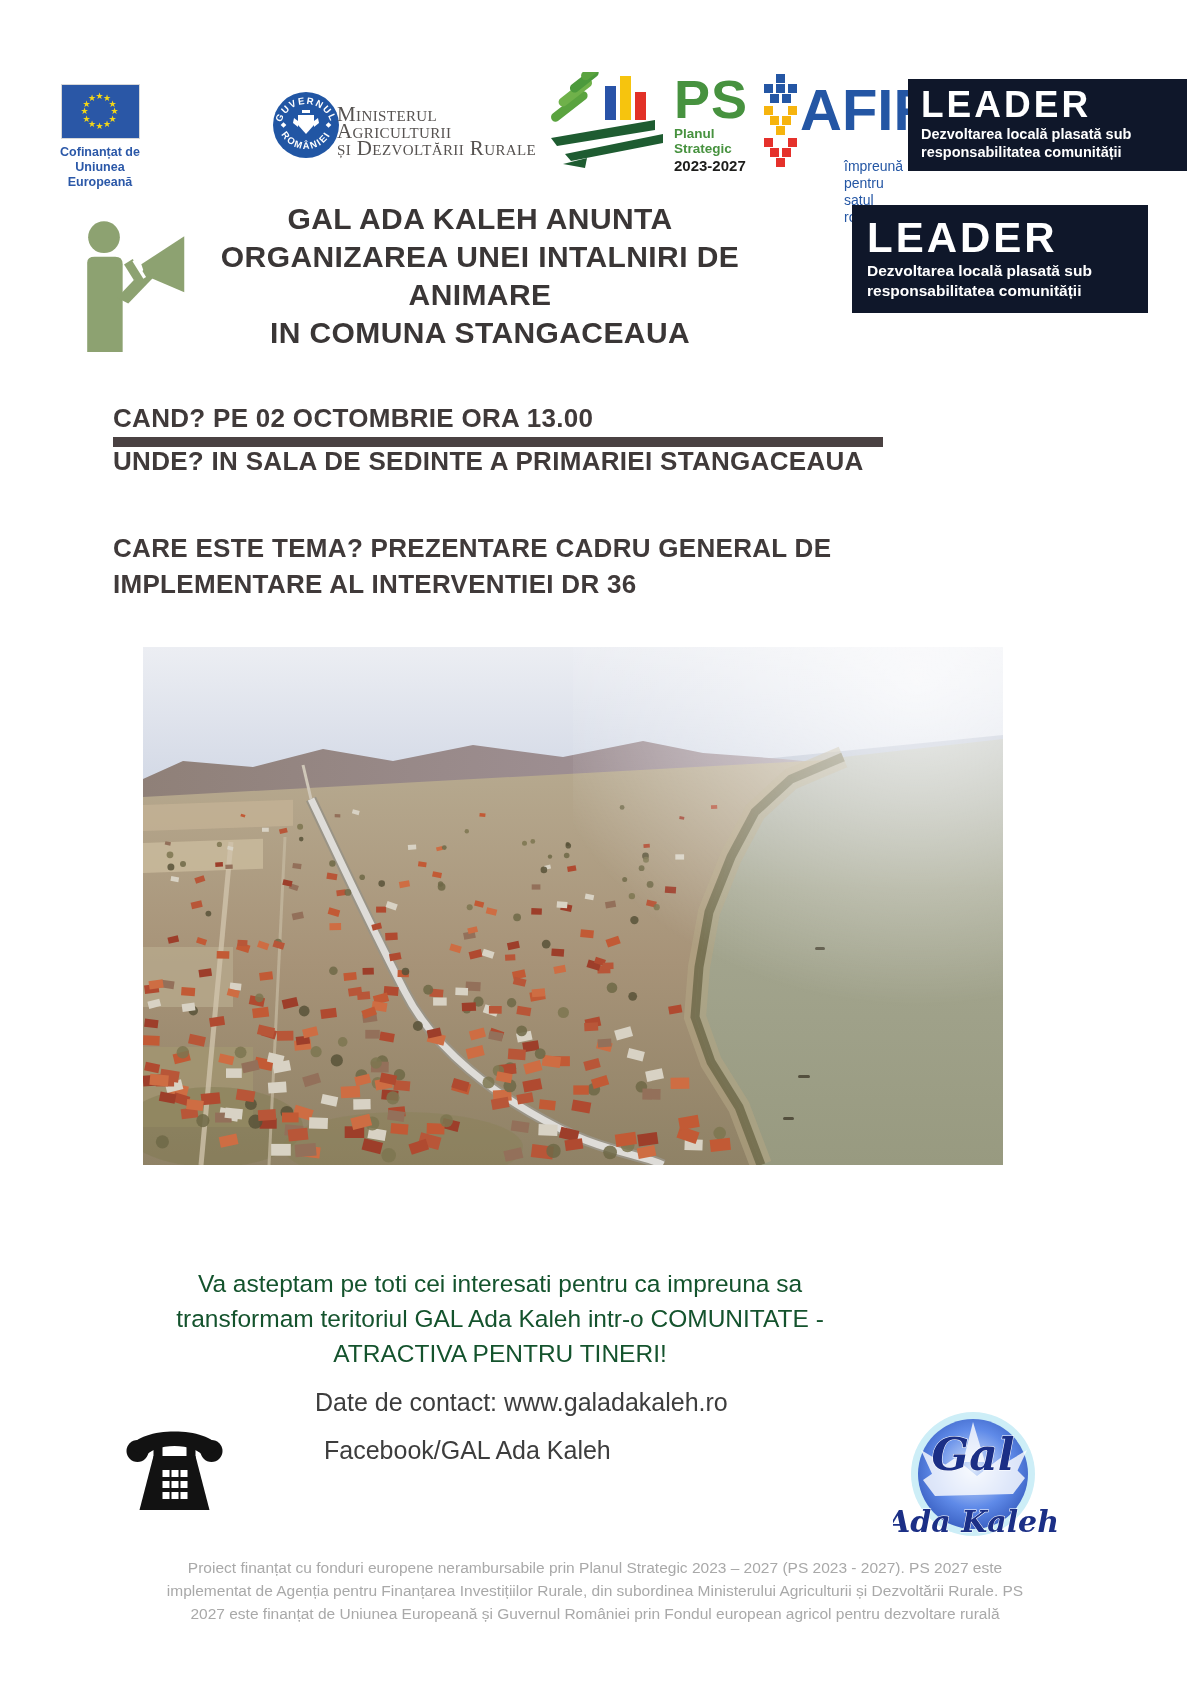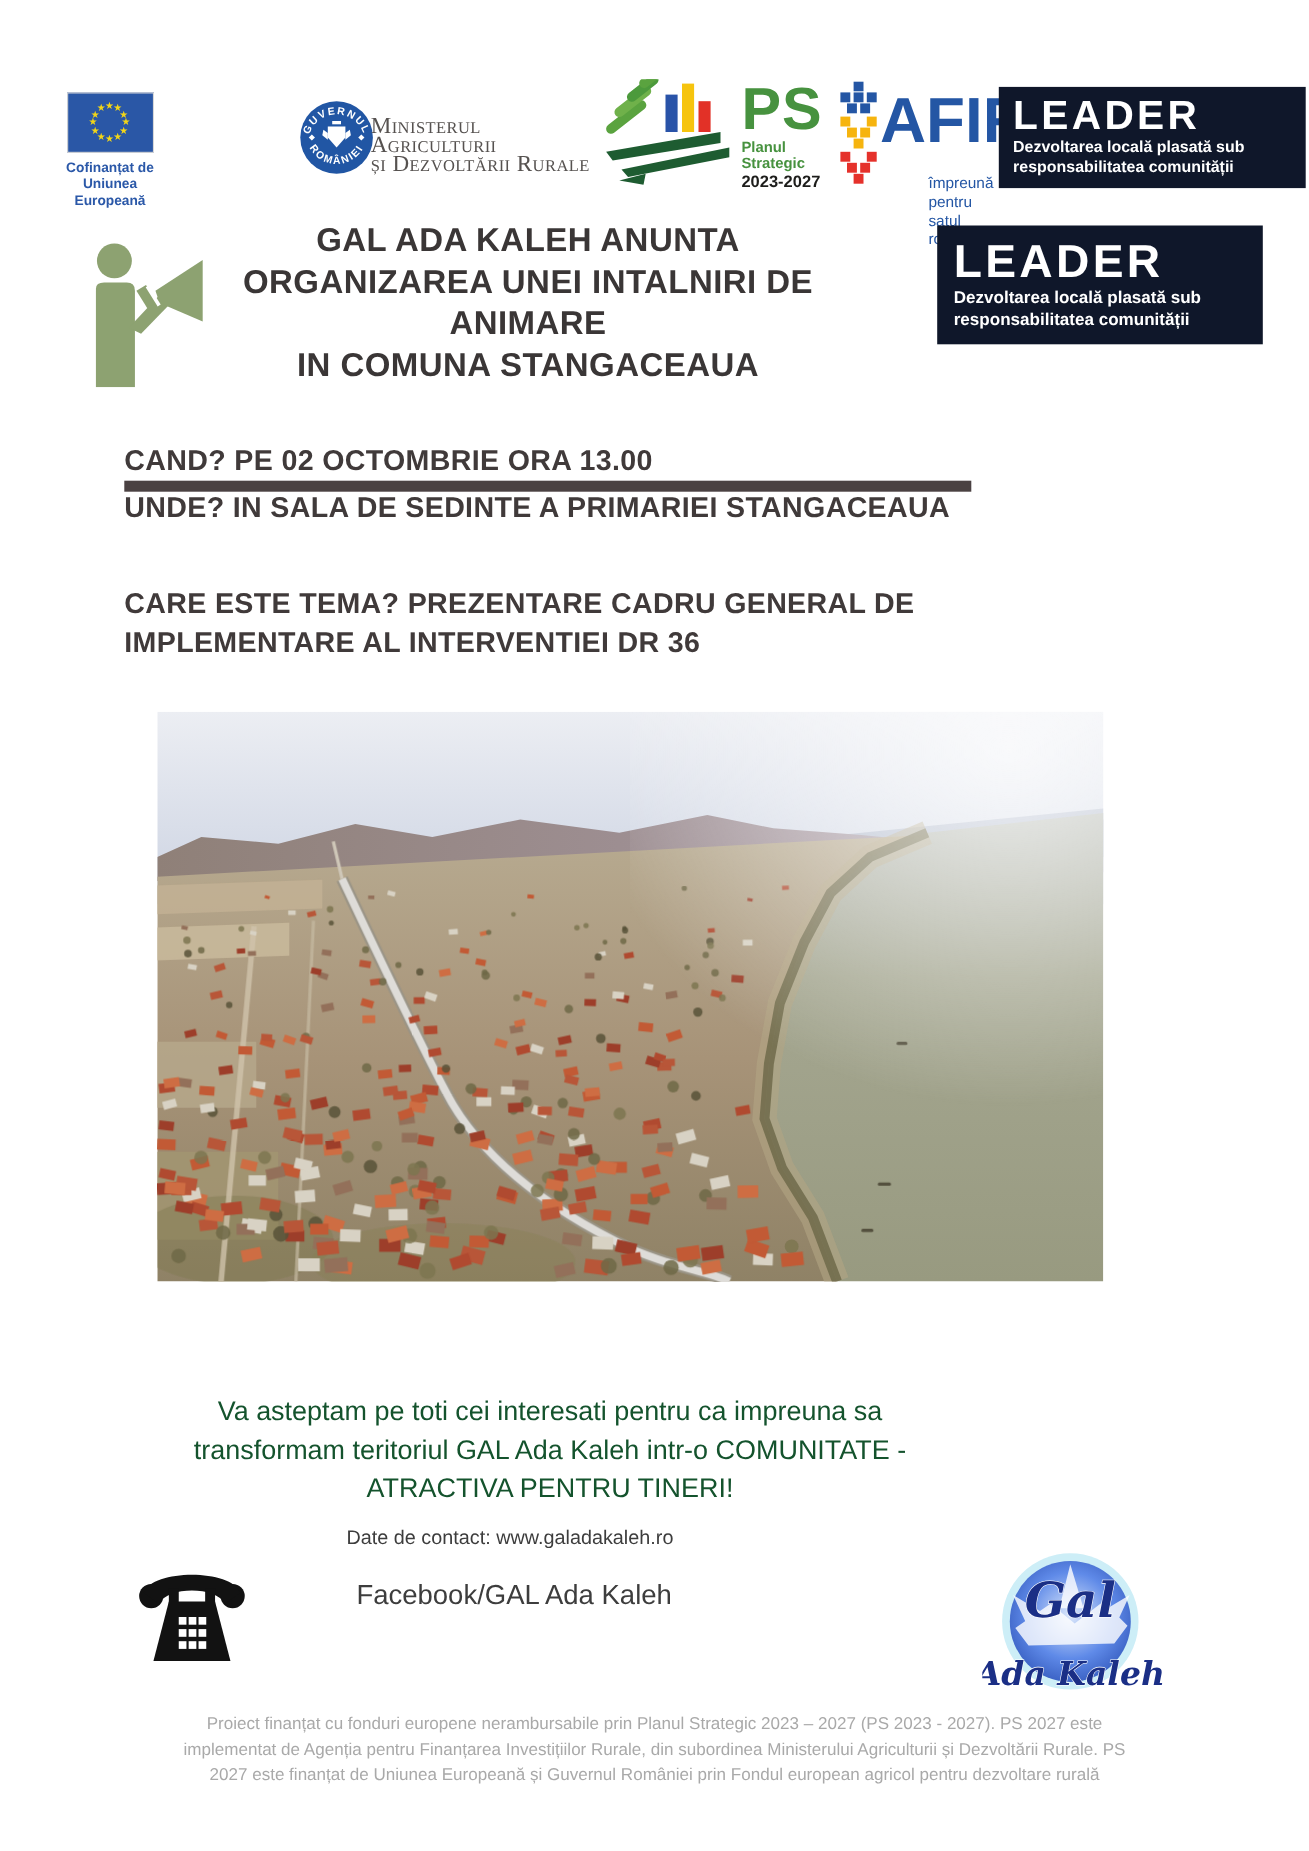--- a/index.html
+++ b/index.html
@@ -56,21 +56,21 @@
 
   
   .photo{left:143px;top:647px;width:860px;height:518px;}
 
   
   .invitation{left:120px;top:1266px;width:760px;text-align:center;
     font-size:24.5px;line-height:35px;color:#14532d;}
 
   
   .phone{left:122px;top:1412px;width:105px;height:100px;}
-  .contact-1{left:315px;top:1388px;font-size:18px;color:#3d3d3d;}
+  .contact-1{left:315px;top:1388px;font-size:25px;color:#3d3d3d;}
   .contact-2{left:324px;top:1436px;font-size:25px;color:#3d3d3d;}
 
   .gal-logo{left:893px;top:1410px;width:166px;height:144px;}
 
   
   .footer{left:90px;top:1556px;width:1010px;text-align:center;
     font-size:15.5px;line-height:23px;color:#a9a9a9;}
 </style>
 </head>
 <body>

